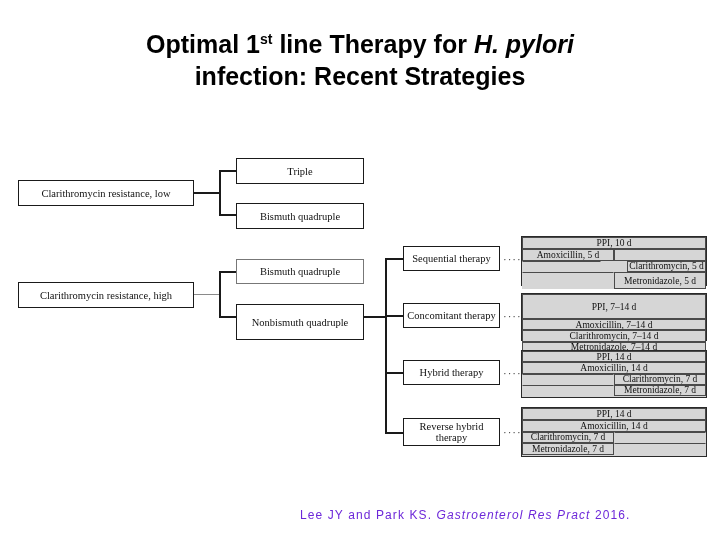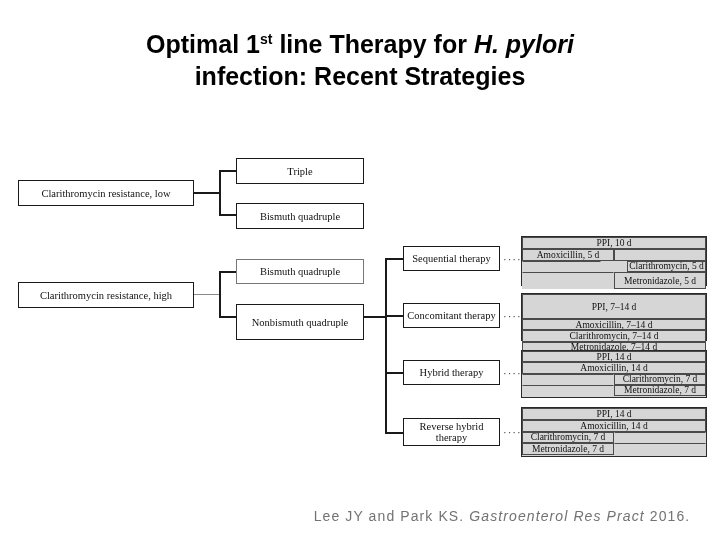--- a/index.html
+++ b/index.html
@@ -47,22 +47,22 @@
   }
   .rrow{display:flex;width:100%;box-sizing:border-box;}
   .rcell{
     box-sizing:border-box;display:flex;align-items:center;justify-content:center;
     border:1px solid #4a4a4a;background:#d6d6d6;overflow:hidden;white-space:nowrap;
   }
   .rcell.blank{background:#d6d6d6;border:1px solid transparent;border-top-color:#4a4a4a;}
 
   
   .cite{
-    position:absolute;left:300px;top:508px;width:404px;text-align:center;
-    font-size:14px;font-family:"Liberation Sans", sans-serif;color:#737373;
+    position:absolute;left:300px;top:508px;width:404px;text-align:left;
+    font-size:12px;font-family:"Liberation Sans", sans-serif;color:#6d28d9;
     letter-spacing:1.1px;
   }
   .cite .jr{font-style:italic;}
 </style>
 </head>
 <body>
 
 <div id="slide">
 
   <div class="title">

